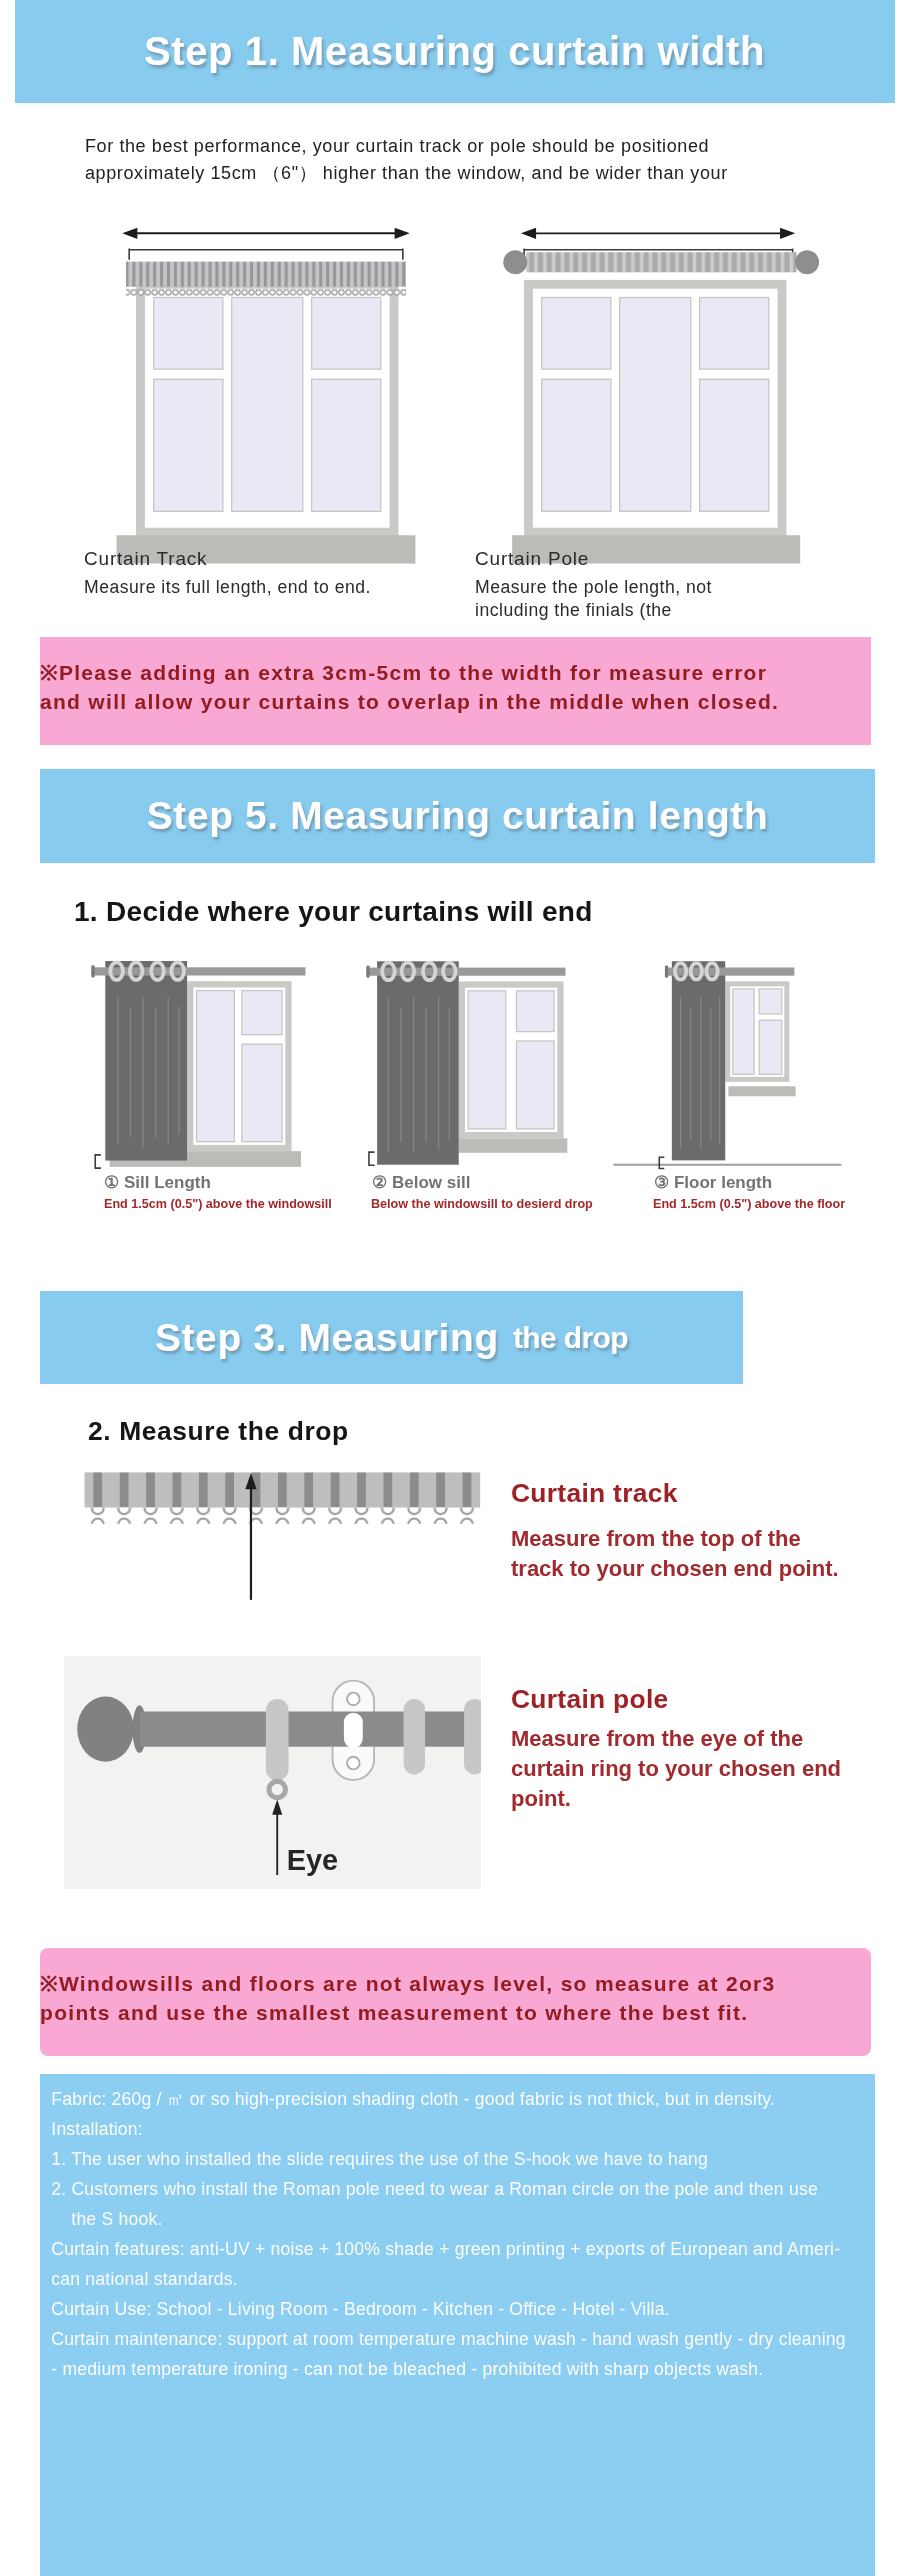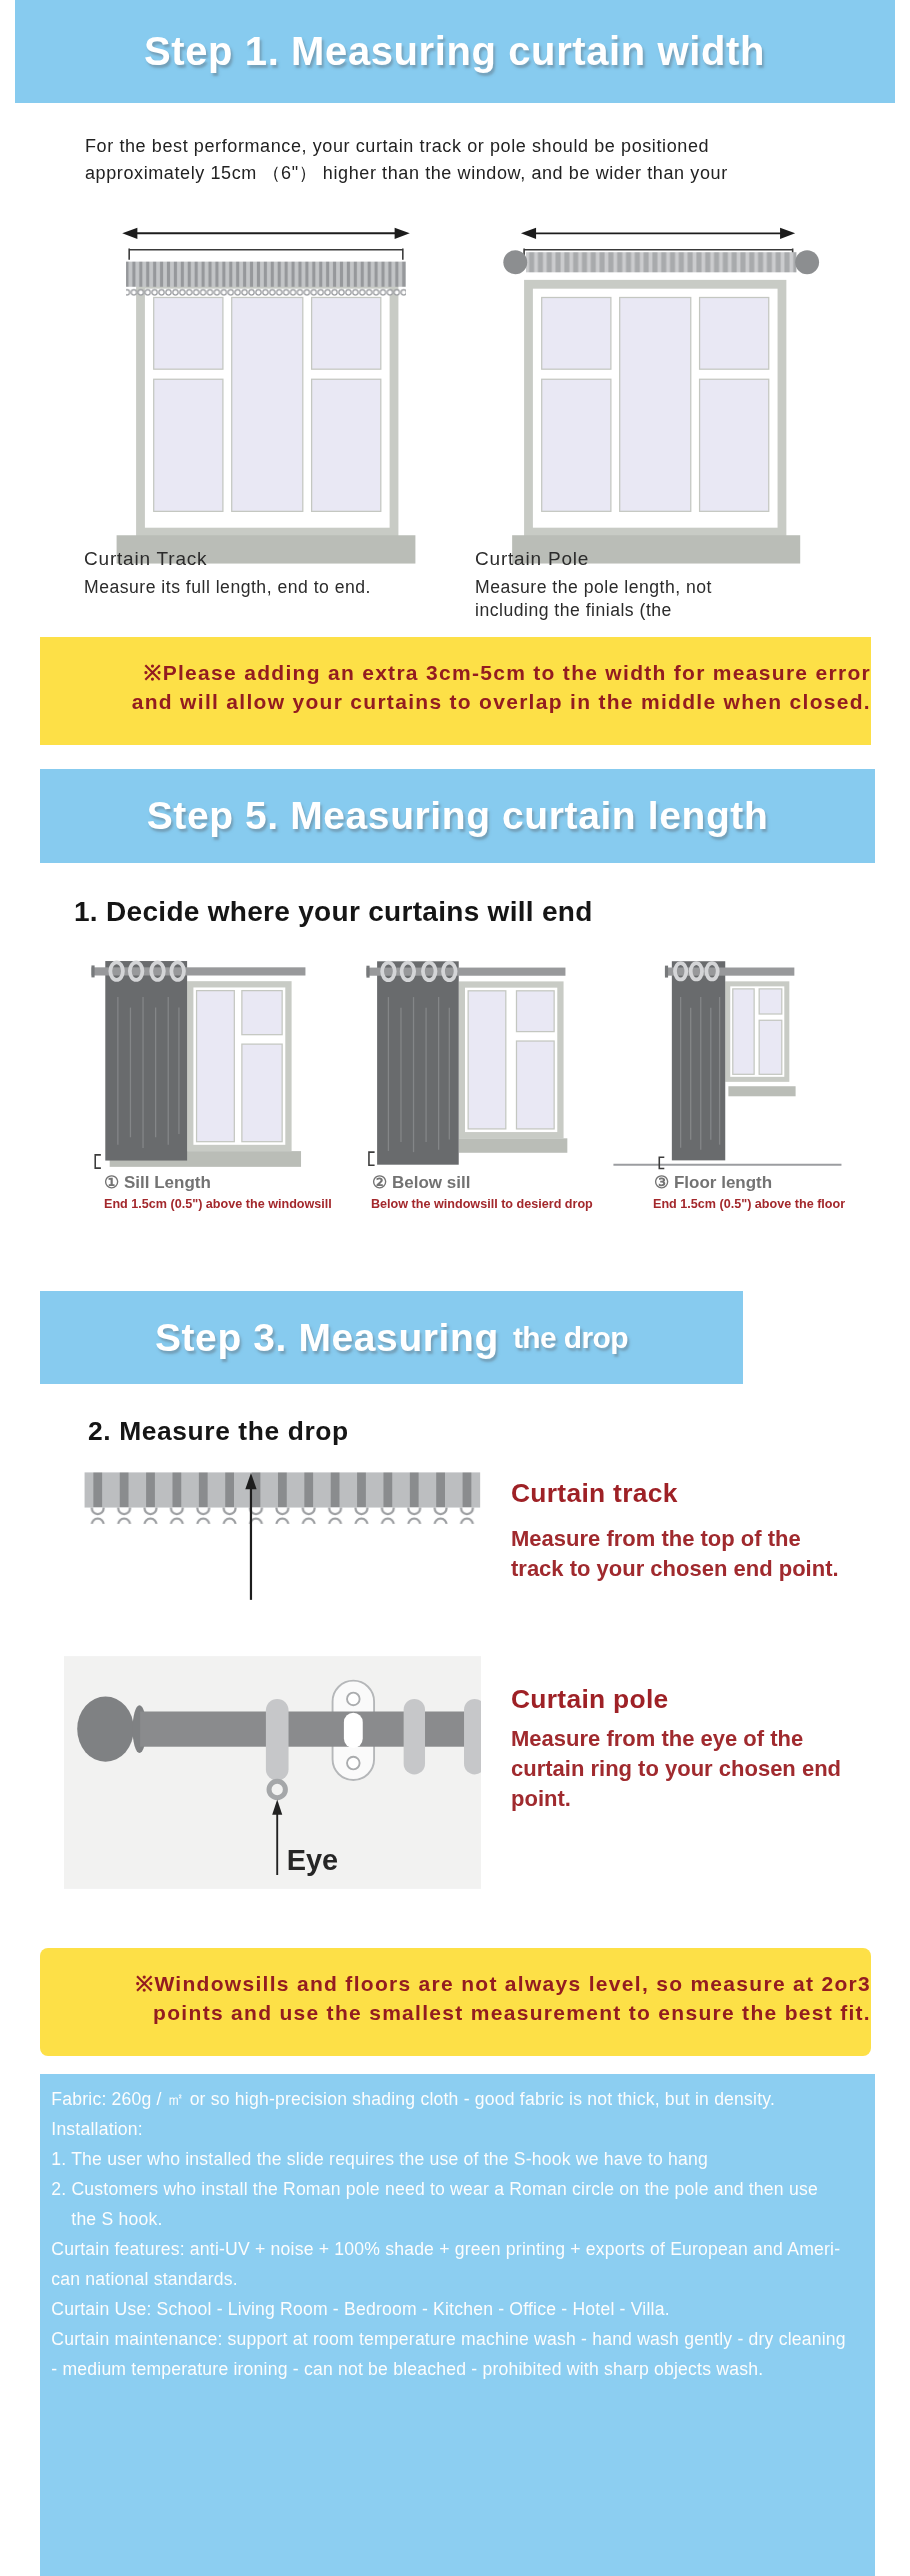--- a/index.html
+++ b/index.html
@@ -12,21 +12,21 @@
   .banner1{left:14.5px;top:0;width:880px;height:103px;font-size:40px;letter-spacing:0.6px;}
   .banner2{left:40px;top:769px;width:835px;height:94px;font-size:39px;letter-spacing:0.6px;}
   .banner3{left:40px;top:1291px;width:703px;height:93px;font-size:39px;letter-spacing:0.6px;}
   .banner3 .sub{font-size:30px;margin-left:14px;letter-spacing:-0.6px;}
 
   .intro{left:85px;top:133px;font-size:18px;color:#222;letter-spacing:0.6px;line-height:27px;white-space:nowrap;}
 
   .cap-title{font-size:19px;color:#2b2b2b;letter-spacing:0.8px;white-space:nowrap;}
   .cap-line{font-size:17.6px;color:#2b2b2b;letter-spacing:0.5px;line-height:23px;white-space:nowrap;}
 
-  .note{left:40px;width:831px;background:#fde047;color:#931c20;text-align:right;font-weight:600;
+  .note{left:40px;width:831px;background:#f9a8d4;color:#931c20;text-align:left;font-weight:600;
         font-size:21px;letter-spacing:1.3px;line-height:29px;box-sizing:border-box;white-space:nowrap;}
   .note1{top:637px;height:108px;padding-top:21.4px;}
   .note2{top:1948px;height:108px;padding-top:21.4px;border-radius:8px;}
 
   .h2{font-weight:bold;color:#151515;white-space:nowrap;}
   .h2-1{left:74px;top:896px;font-size:28px;letter-spacing:0.3px;}
   .h2-2{left:88px;top:1416px;font-size:26.4px;letter-spacing:0.6px;}
 
   .opt-title{font-size:17px;font-weight:bold;color:#737373;white-space:nowrap;}
   .opt-desc{font-size:12.6px;font-weight:bold;color:#a3282c;white-space:nowrap;}
@@ -288,21 +288,21 @@
 
   <div class="abs red-title" style="left:511px;top:1684px">Curtain pole</div>
   <div class="abs red-body" style="left:511px;top:1724px">
     <div>Measure from the eye of the</div>
     <div>curtain ring to your chosen end</div>
     <div>point.</div>
   </div>
 
   <div class="abs note note2">
     <div>※Windowsills and floors are not always level, so measure at 2or3</div>
-    <div>points and use the smallest measurement to ensure the best fit.</div>
+    <div>points and use the smallest measurement to where the best fit.</div>
   </div>
 
   <div class="abs info">
     <div class="info-line">Fabric: 260g / ㎡ or so high-precision shading cloth - good fabric is not thick, but in density.</div>
     <div class="info-line">Installation:</div>
     <div class="info-line">1. The user who installed the slide requires the use of the S-hook we have to hang</div>
     <div class="info-line">2. Customers who install the Roman pole need to wear a Roman circle on the pole and then use</div>
     <div class="info-line info-indent">the S hook.</div>
     <div class="info-line">Curtain features: anti-UV + noise + 100% shade + green printing + exports of European and Ameri-</div>
     <div class="info-line">can national standards.</div>

